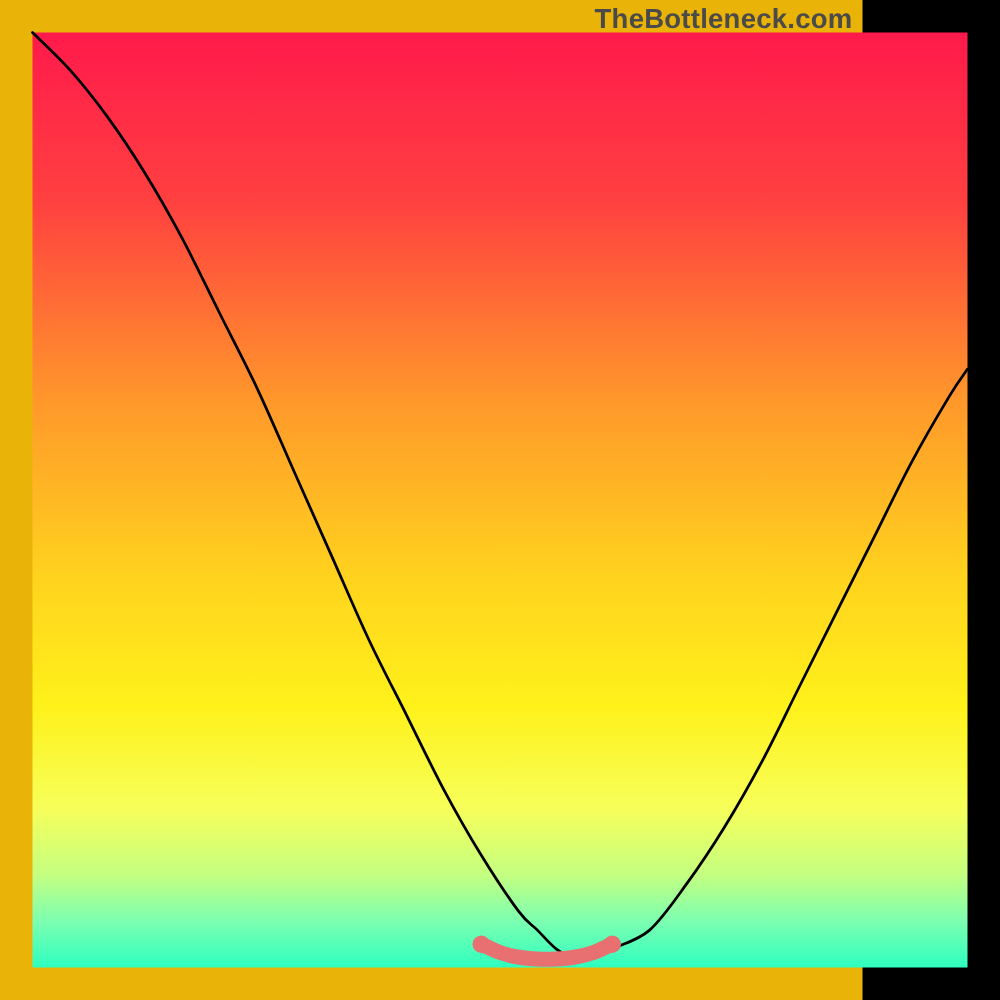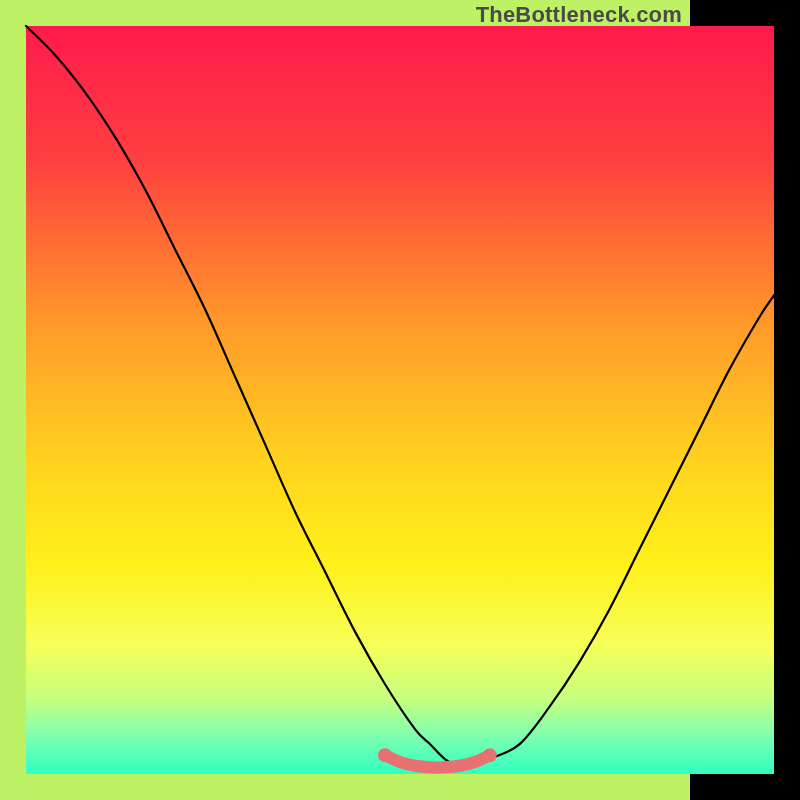--- a/index.html
+++ b/index.html
@@ -8,21 +8,21 @@
     width: 800px;
     height: 800px;
     background: #000;
     overflow: hidden;
     font-family: Arial, Helvetica, sans-serif;
   }
   .frame {
     position: relative;
     width: 690px;
     height: 800px;
-    background: #bef264;
+    background: #eab308;
   }
   .watermark {
     position: absolute;
     top: 2px;
     right: 8px;
     color: #4a4a4a;
     font-size: 22px;
     font-weight: 600;
     letter-spacing: 0.2px;
     user-select: none;

